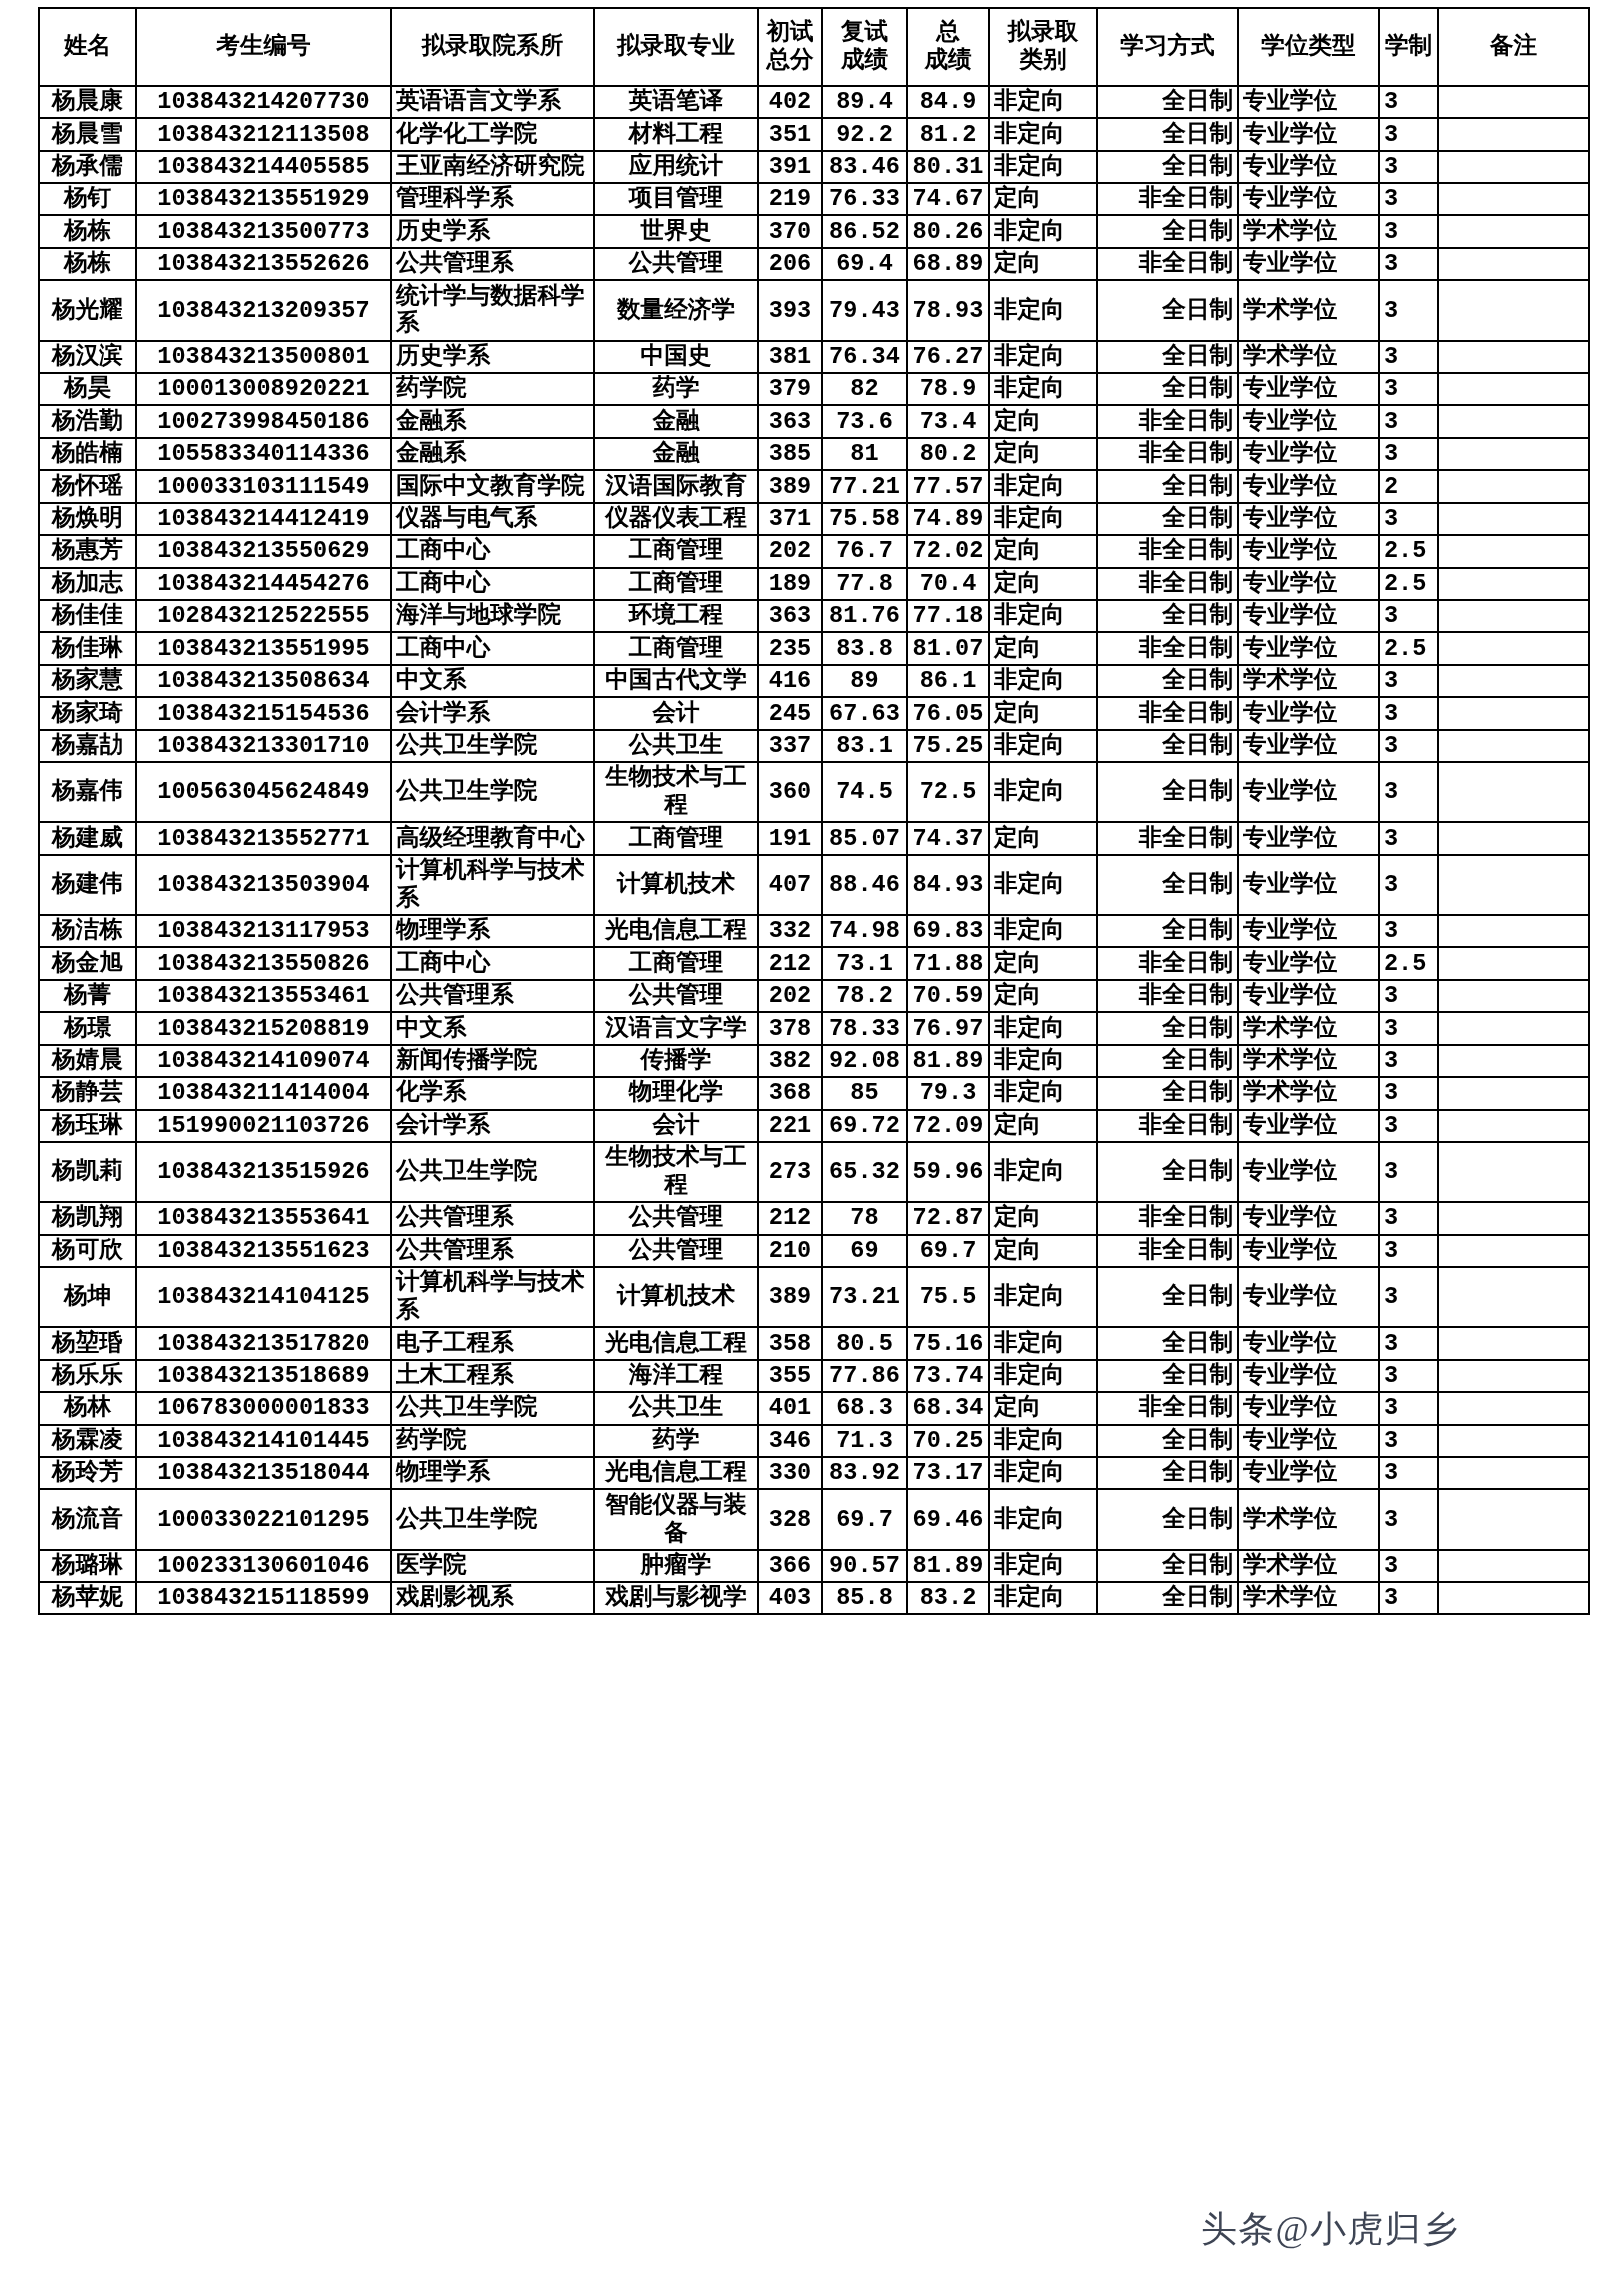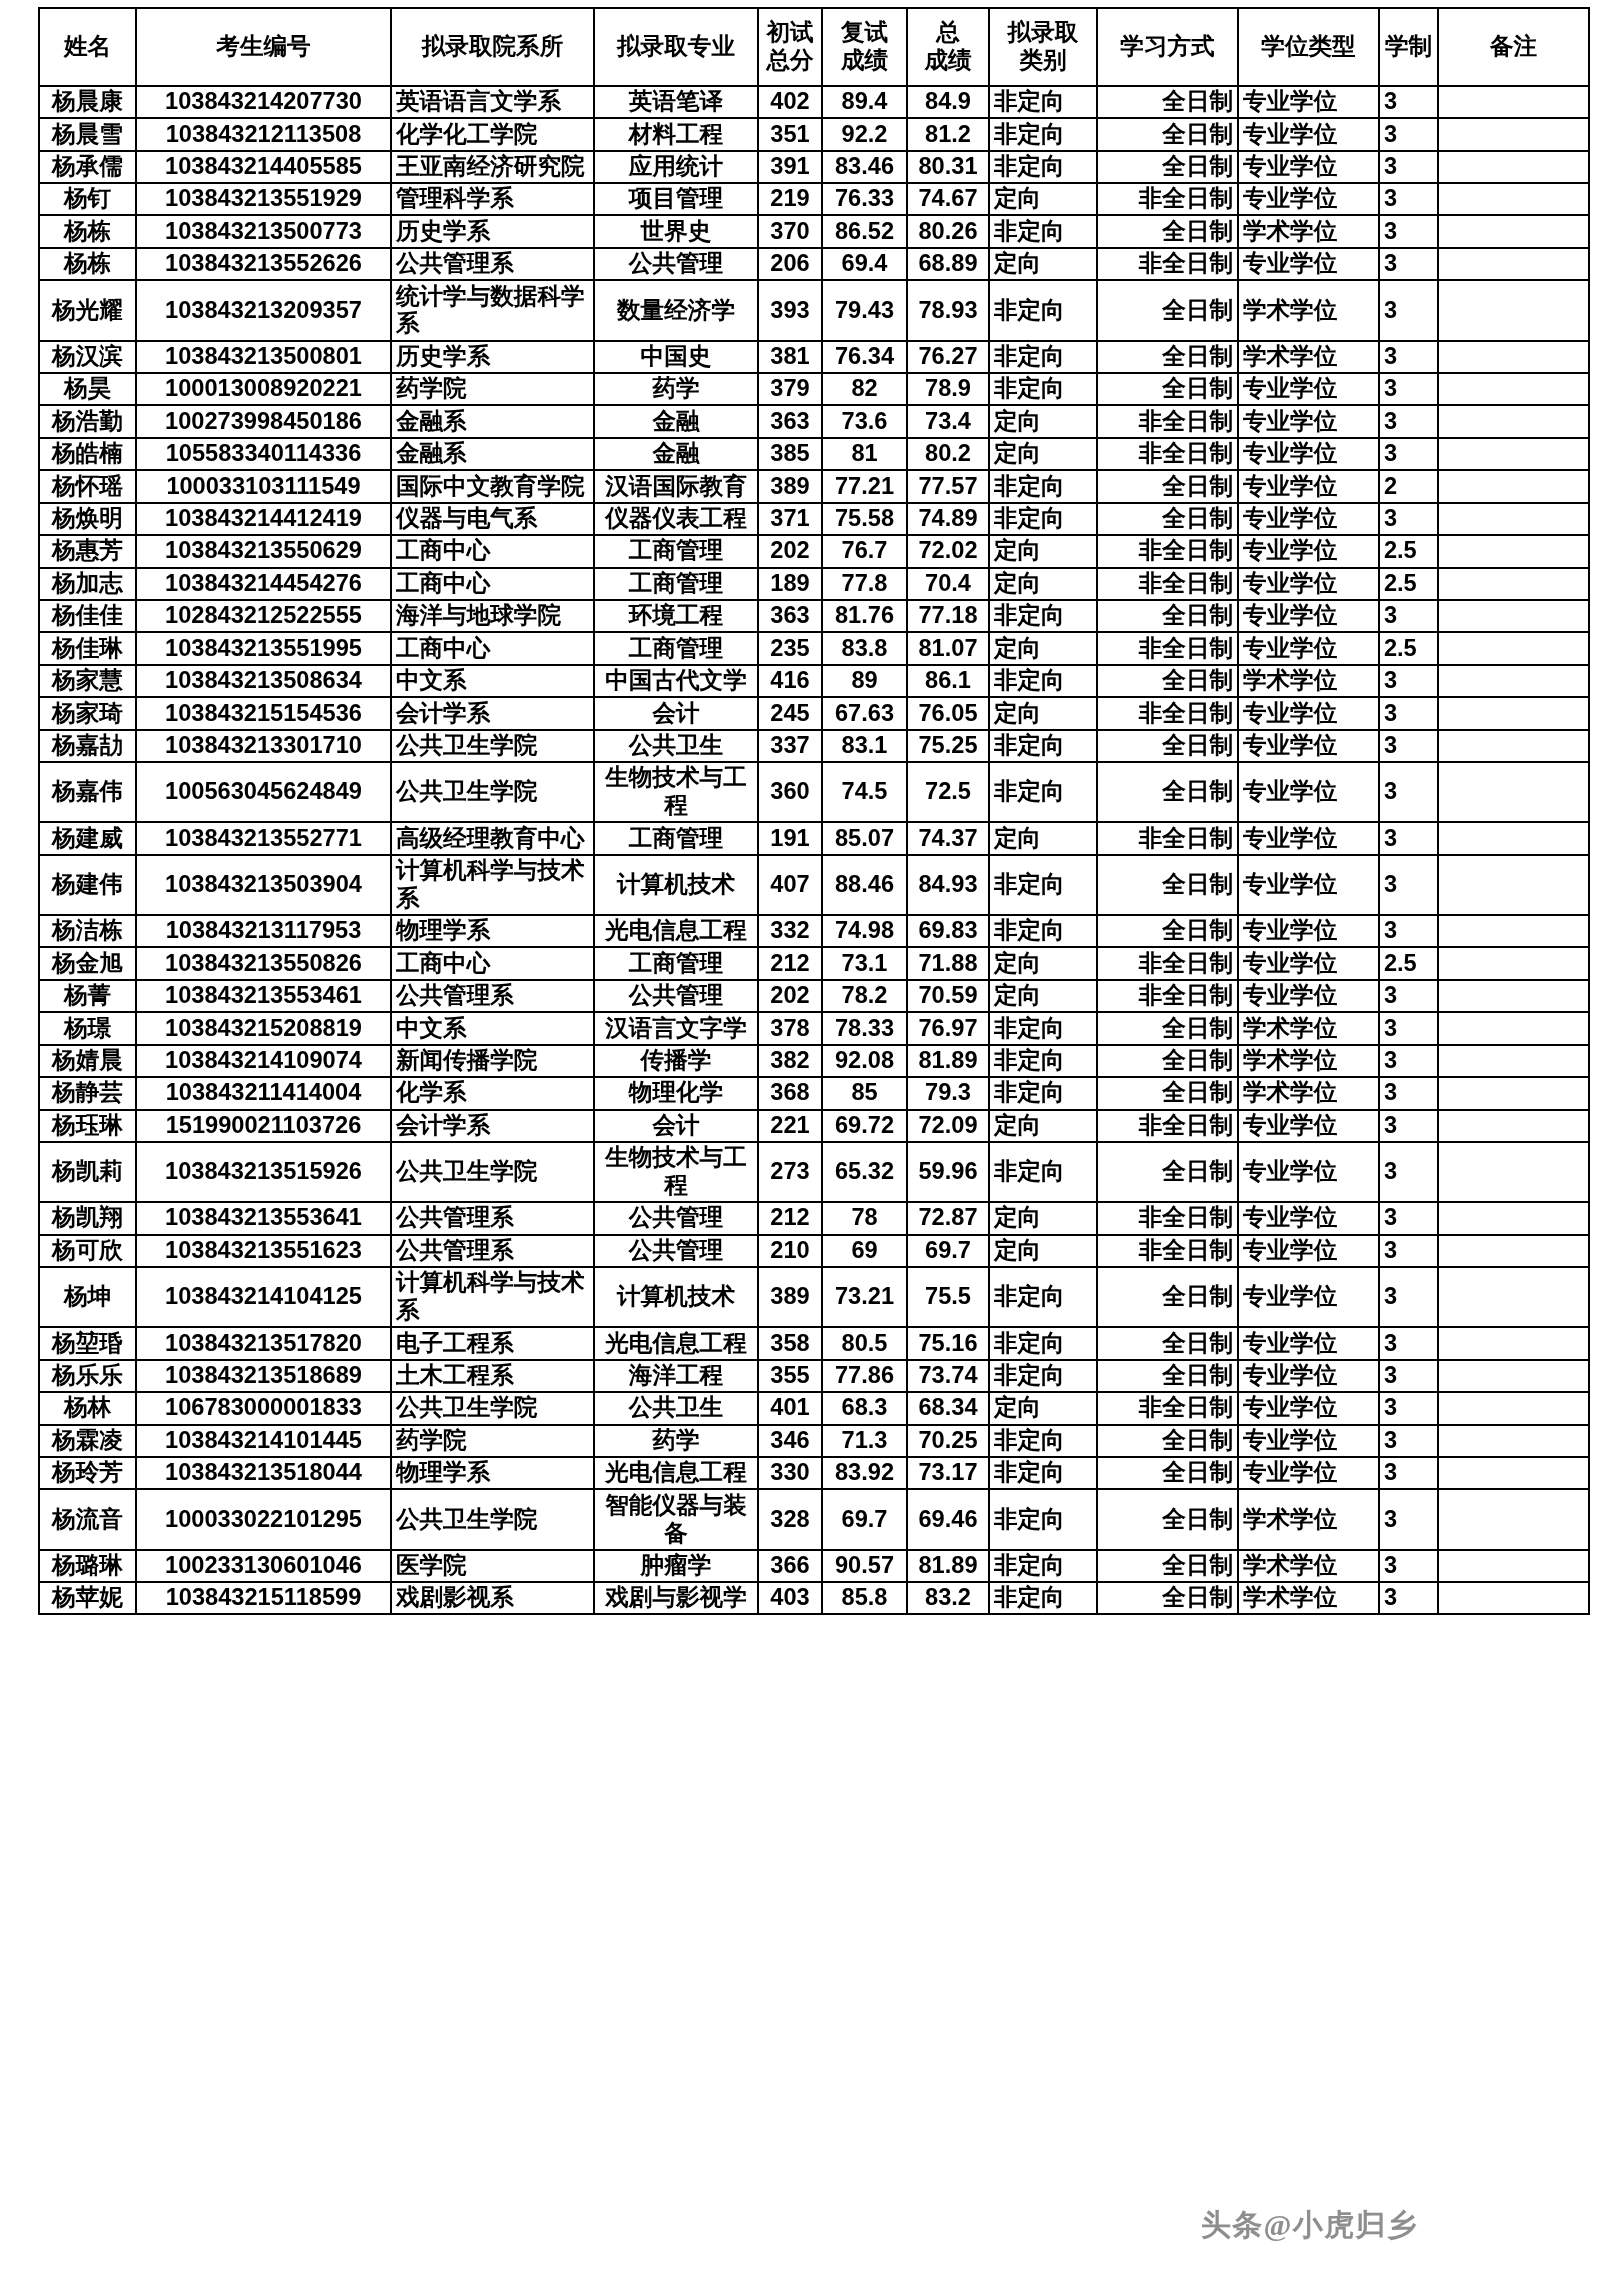--- a/index.html
+++ b/index.html
@@ -19,20 +19,21 @@
     position: absolute;
     left: 38px;
     top: 7.2px;
     width: 1549px;
   }
   table.admit {
     border-collapse: collapse;
     table-layout: fixed;
     width: 1549px;
     background: #ffffff;
+    font-family: Liberation Mono, monospace;
   }
   table.admit td, table.admit th {
     border: 2px solid #000000;
     padding: 1.3px 3.9px;
     font-size: 23.6px;
     line-height: 1.18;
     font-weight: 700;
     vertical-align: middle;
     word-break: break-word;
     background: #ffffff;
@@ -66,23 +67,23 @@
   td.mode    { text-align: right; }
   td.degree  { text-align: left; border-radius: 7px; }
   td.years   { text-align: left; padding-left: 6.5px; }
   td.remark  { text-align: left; }
 
   
   #watermark {
     position: absolute;
     left: 1201px;
     top: 2205px;
-    font-size: 30px;
-    font-weight: 700;
-    color: #737373;
+    font-size: 36px;
+    font-weight: 400;
+    color: #0f172a;
     opacity: 0.80;
     letter-spacing: 1.3px;
     white-space: nowrap;
     font-family: "DejaVu Sans", sans-serif;
     pointer-events: none;
   }
   #watermark .wm-at { font-family: "Liberation Serif", serif; }
 </style>
 </head>
 <body>

